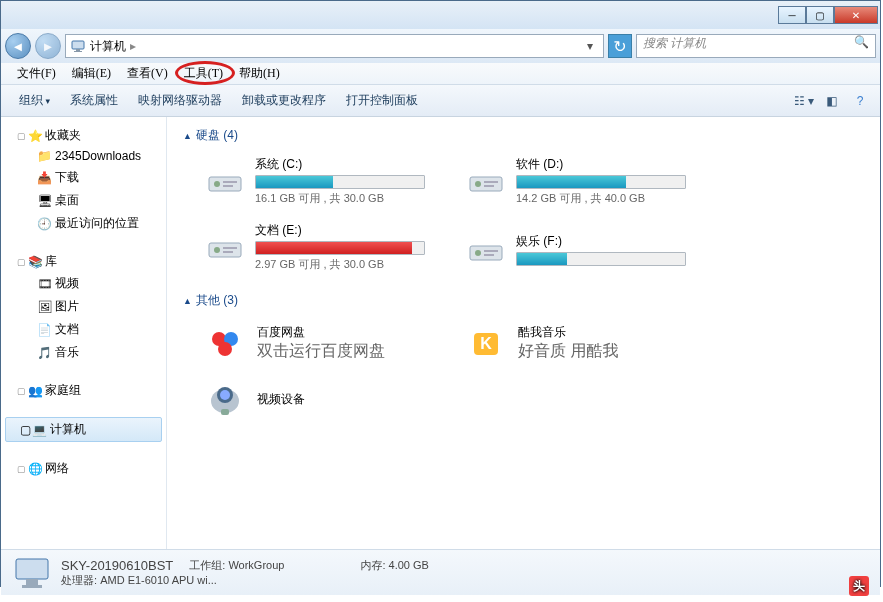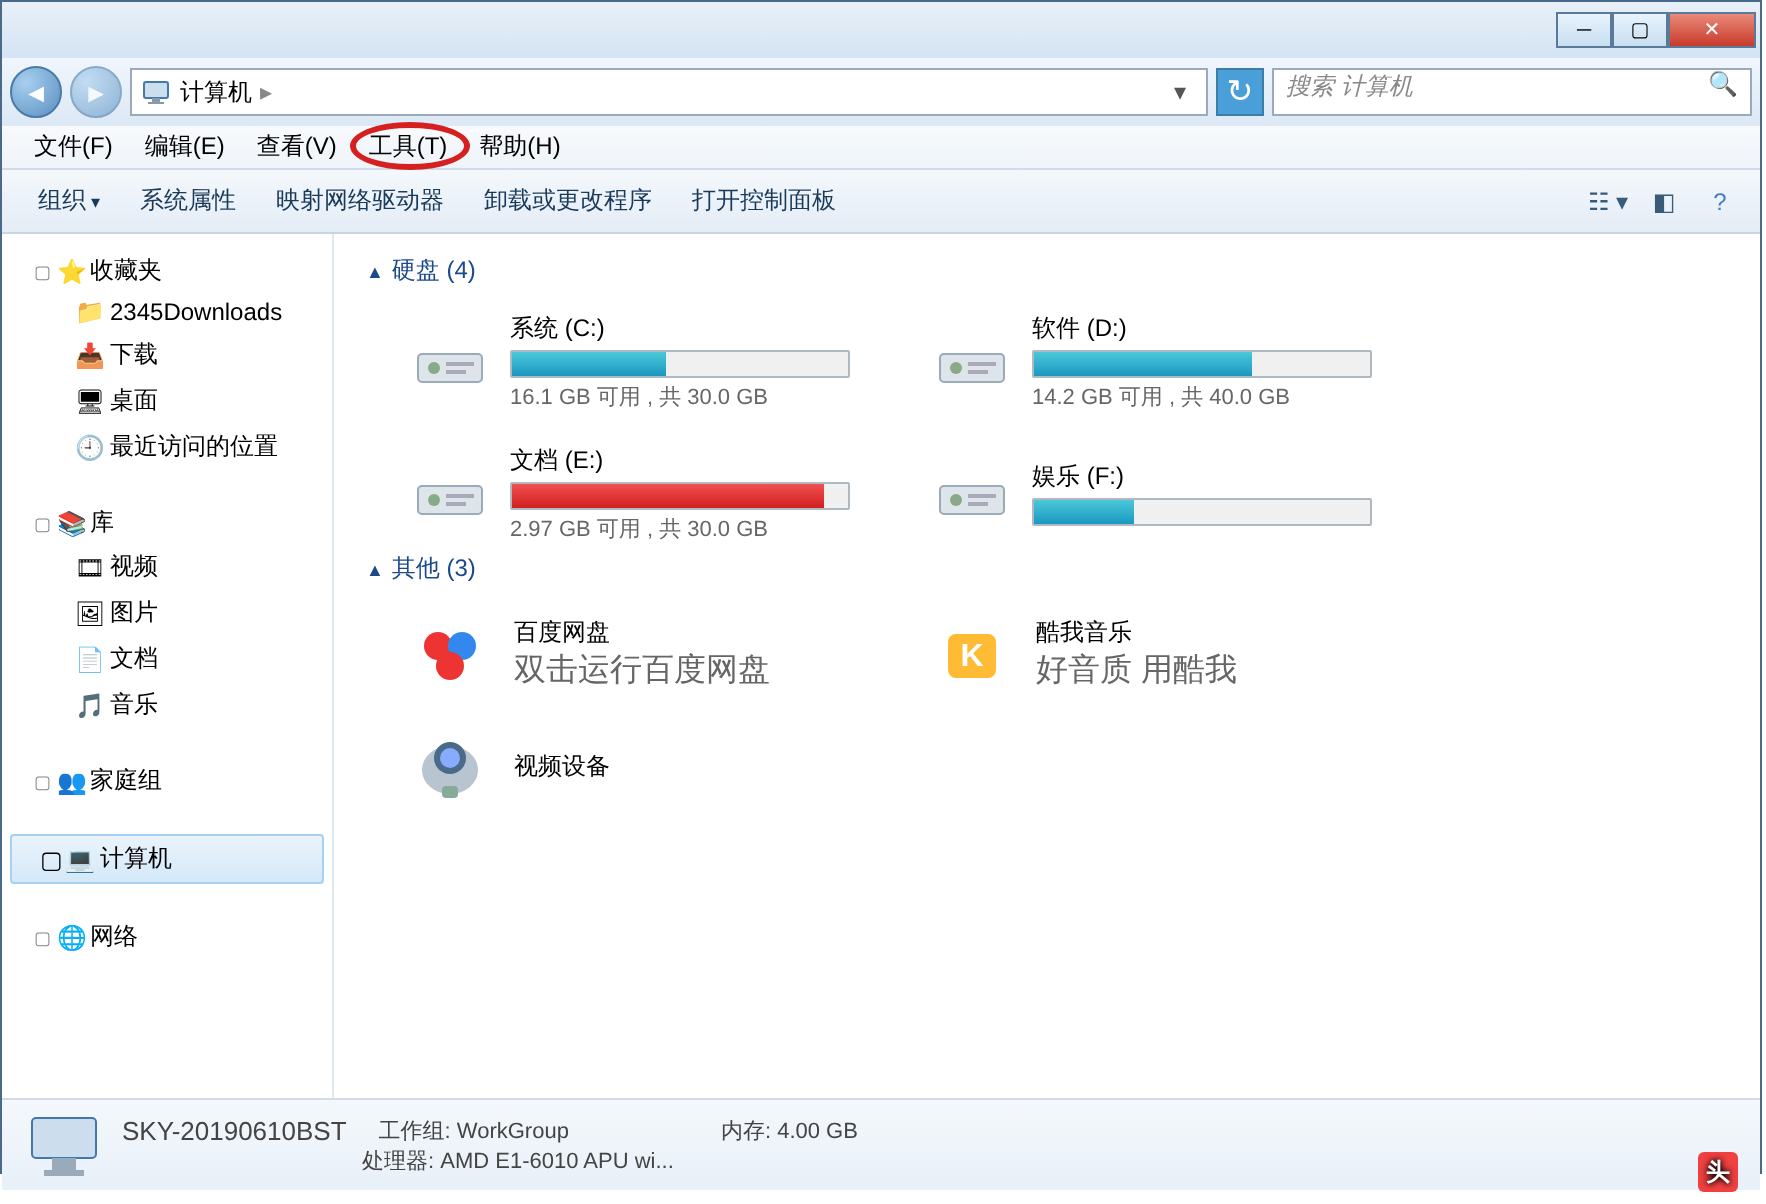--- a/index.html
+++ b/index.html
@@ -16,21 +16,21 @@
 .nav-btn { width: 26px; height: 26px; border-radius: 13px; background: radial-gradient(circle at 30% 30%, #a8cff0, #5a8fc0); border: 1px solid #4a7aa8; display: flex; align-items: center; justify-content: center; color: #fff; font-size: 13px; cursor: pointer; }
 .nav-btn.fwd { opacity: 0.6; }
 .addr-box { flex: 1; height: 24px; background: #fff; border: 1px solid #9ab; display: flex; align-items: center; padding: 0 4px; font-size: 12px; }
 .addr-icon { width: 16px; height: 16px; margin-right: 4px; display: flex; align-items: center; justify-content: center; }
 .addr-drop { width: 18px; display: flex; align-items: center; justify-content: center; color: #555; }
 .refresh-btn { width: 24px; height: 24px; background: #4a9fd8; border: 1px solid #3a7fa8; display: flex; align-items: center; justify-content: center; color: #fff; cursor: pointer; }
 .search-box { width: 240px; height: 24px; background: #fff; border: 1px solid #9ab; display: flex; align-items: flex-start; padding: 0 6px; font-size: 12px; color: #888; font-style: italic; }
 .search-box .mag { margin-left: auto; color: #5a8fc0; font-style: normal; }
 
 .menubar { height: 22px; background: linear-gradient(to bottom, #f8fafc, #eef4fa); display: flex; align-items: center; padding: 0 8px; font-size: 12px; border-bottom: 1px solid #d0dce8; }
-.menu-item { padding: 2px 8px; cursor: pointer; }
+.menu-item { padding: 2px 8px; cursor: pointer; font-family: Liberation Serif, serif; }
 .menu-highlight { position: absolute; border: 3px solid #d62020; border-radius: 50%; width: 60px; height: 24px; left: 174px; top: 60px; pointer-events: none; }
 
 .toolbar { height: 32px; background: linear-gradient(to bottom, #f4f8fc, #e4ecf6); display: flex; align-items: center; padding: 0 8px; font-size: 12px; border-bottom: 1px solid #c8d4e0; }
 .tb-item { padding: 4px 10px; cursor: pointer; color: #1a3a5a; }
 .tb-item.drop::after { content: " ▾"; font-size: 9px; }
 .tb-right { margin-left: auto; display: flex; gap: 4px; }
 .tb-icon { width: 24px; height: 22px; display: flex; align-items: center; justify-content: center; cursor: pointer; color: #3a5a7a; border: 1px solid transparent; }
 
 .body-area { display: flex; height: 432px; }
 .sidebar { width: 166px; background: #fff; border-right: 1px solid #e0e8f0; overflow-y: auto; padding: 8px 0; font-size: 12px; }
@@ -38,21 +38,21 @@
 .sb-head { display: flex; align-items: center; padding: 2px 8px 2px 16px; cursor: pointer; }
 .sb-head .arr { width: 10px; font-size: 9px; color: #888; }
 .sb-head .ico { width: 18px; display: flex; align-items: center; justify-content: center; }
 .sb-item { display: flex; align-items: center; padding: 3px 8px 3px 34px; cursor: pointer; }
 .sb-item .ico { width: 20px; display: flex; align-items: center; justify-content: center; }
 .sb-item.selected { background: linear-gradient(to bottom, #eaf4fc, #d4e8f8); border: 1px solid #a8d0f0; border-radius: 2px; margin: 0 4px; padding-left: 30px; }
 
 .content { flex: 1; padding: 10px 16px; overflow-y: auto; font-size: 12px; }
 .section-head { display: flex; align-items: center; color: #1a4a8a; margin-bottom: 8px; cursor: pointer; }
 .section-head .arr { font-size: 9px; margin-right: 4px; }
-.drives { display: flex; flex-wrap: wrap; gap: 8px 16px; margin-left: 16px; }
+.drives { display: flex; flex-wrap: wrap; gap: 8px 16px; margin-bottom: 16px; margin-left: 16px; align-items: flex-end; }
 .drive { width: 245px; display: flex; align-items: center; gap: 8px; padding: 4px; cursor: pointer; }
 .drive-icon { width: 44px; height: 44px; display: flex; align-items: center; justify-content: center; }
 .drive-info { flex: 1; }
 .drive-name { font-size: 12px; margin-bottom: 2px; }
 .drive-bar { width: 170px; height: 14px; border: 1px solid #b0b8c0; background: #f0f0f0; border-radius: 1px; overflow: hidden; margin-bottom: 2px; }
 .drive-fill { height: 100%; background: linear-gradient(to bottom, #4ac8d8, #1a98c0); }
 .drive-fill.red { background: linear-gradient(to bottom, #f05050, #d02020); }
 .drive-stat { font-size: 11px; color: #666; }
 
 .others { display: flex; flex-wrap: wrap; gap: 4px 16px; margin-left: 16px; }
@@ -325,20 +325,20 @@
           <rect x="14" y="24" width="12" height="6" fill="#9ab"></rect>
           <rect x="10" y="30" width="20" height="3" fill="#9ab"></rect>
         </svg>
     </div>
     <div>
       <div style="display:flex;gap:16px">
         <span style="font-size:13px">SKY-20190610BST</span>
         <span><span class="lbl">工作组:</span> <span>WorkGroup</span></span>
         <span style="margin-left:60px"><span class="lbl">内存:</span> <span>4.00 GB</span></span>
       </div>
-      <div style="margin-left:120px"><span class="lbl">处理器:</span> <span>AMD E1-6010 APU wi...</span></div>
+      <div style=""><span class="lbl">处理器:</span> <span>AMD E1-6010 APU wi...</span></div>
     </div>
   </div>
 </div>
 
 <div class="watermark">
   <span class="wm-logo">头</span>
 </div>
 
 </body></html>

